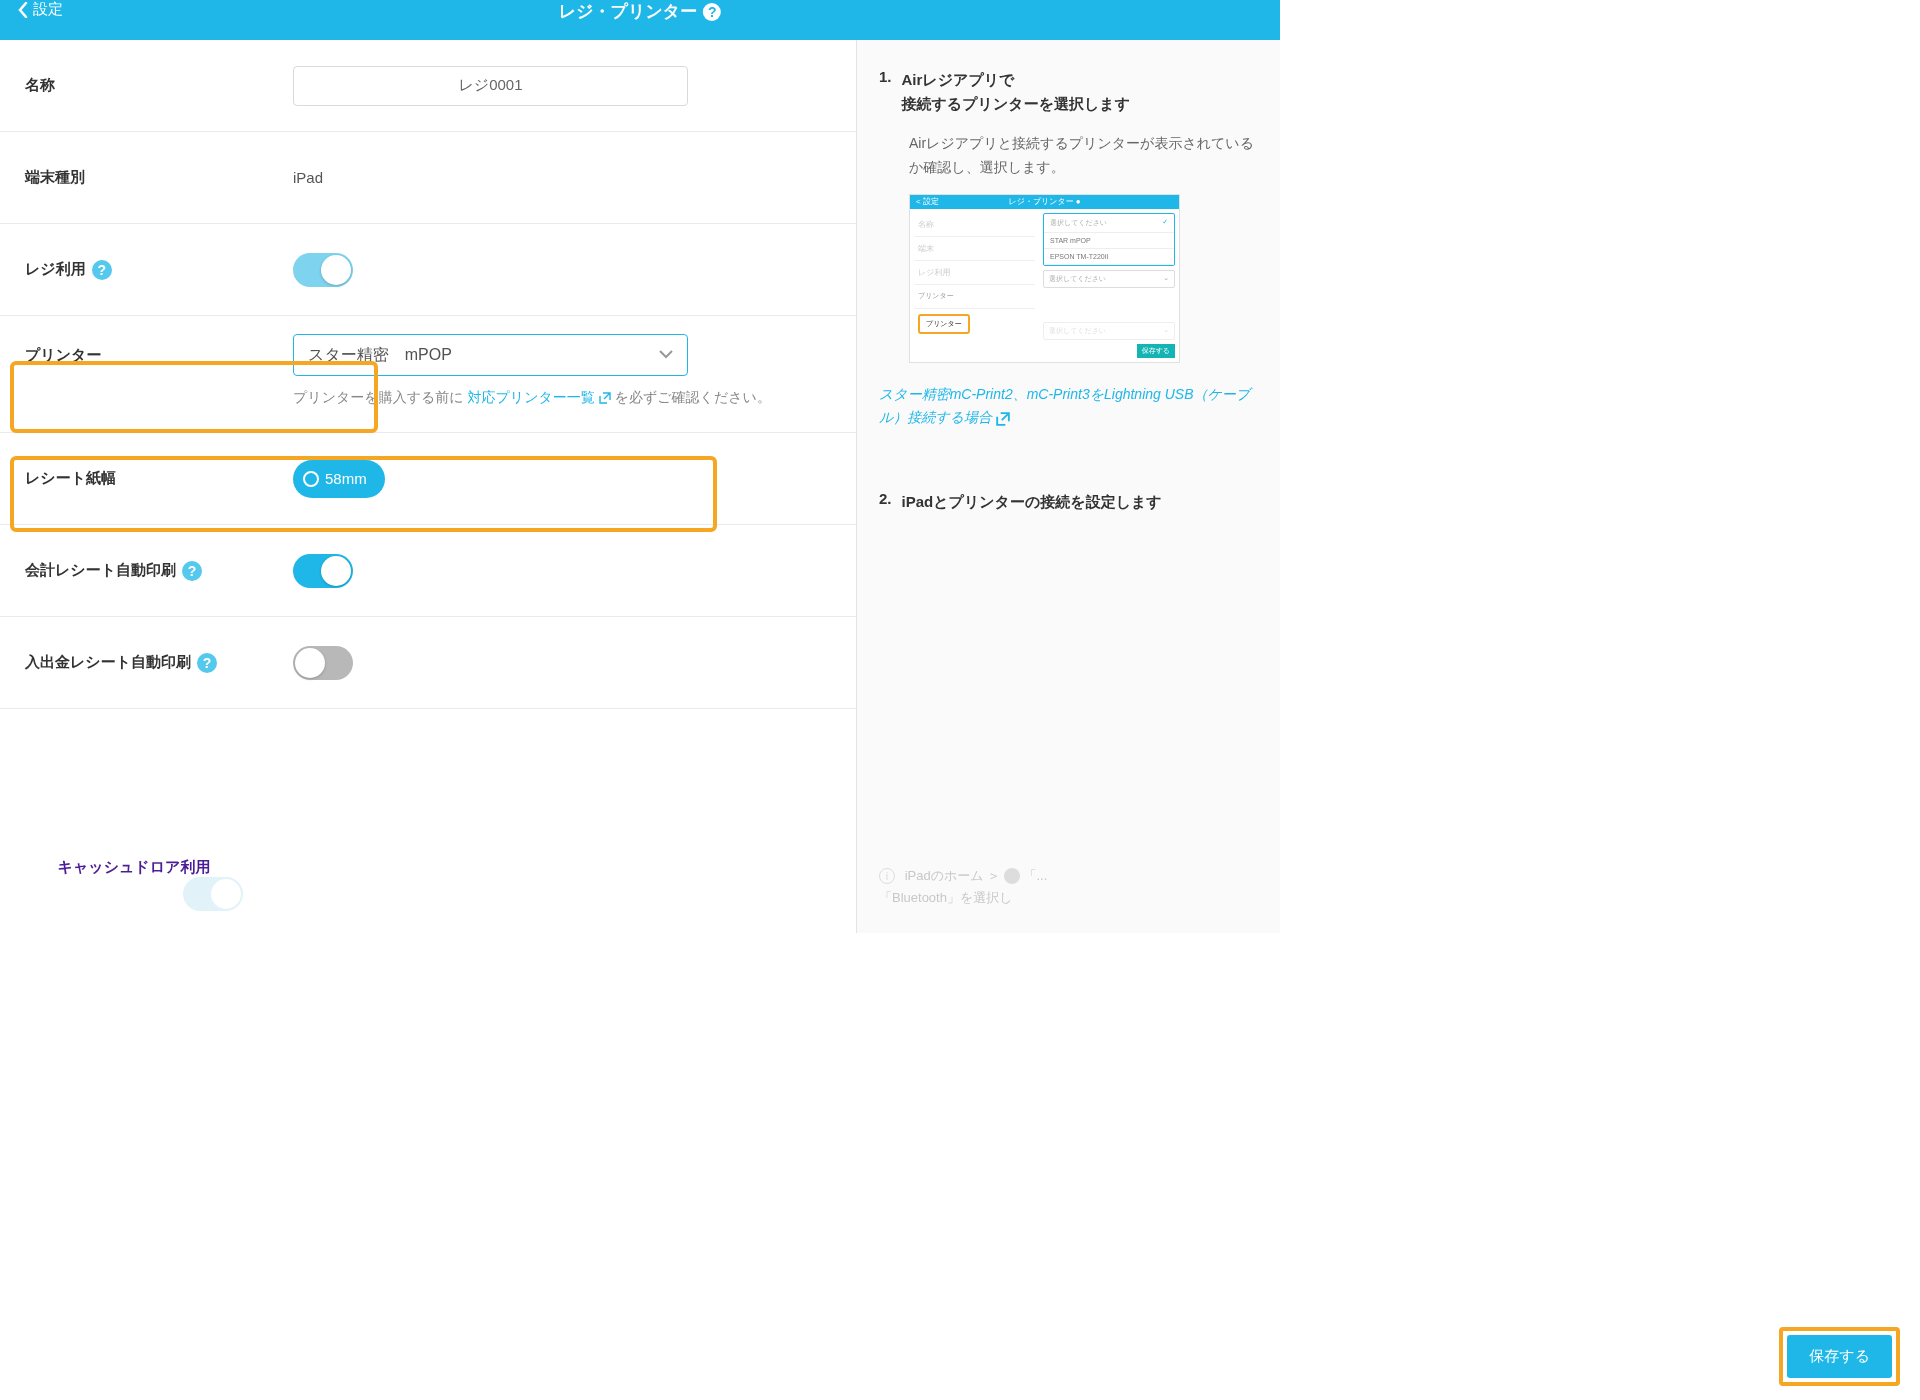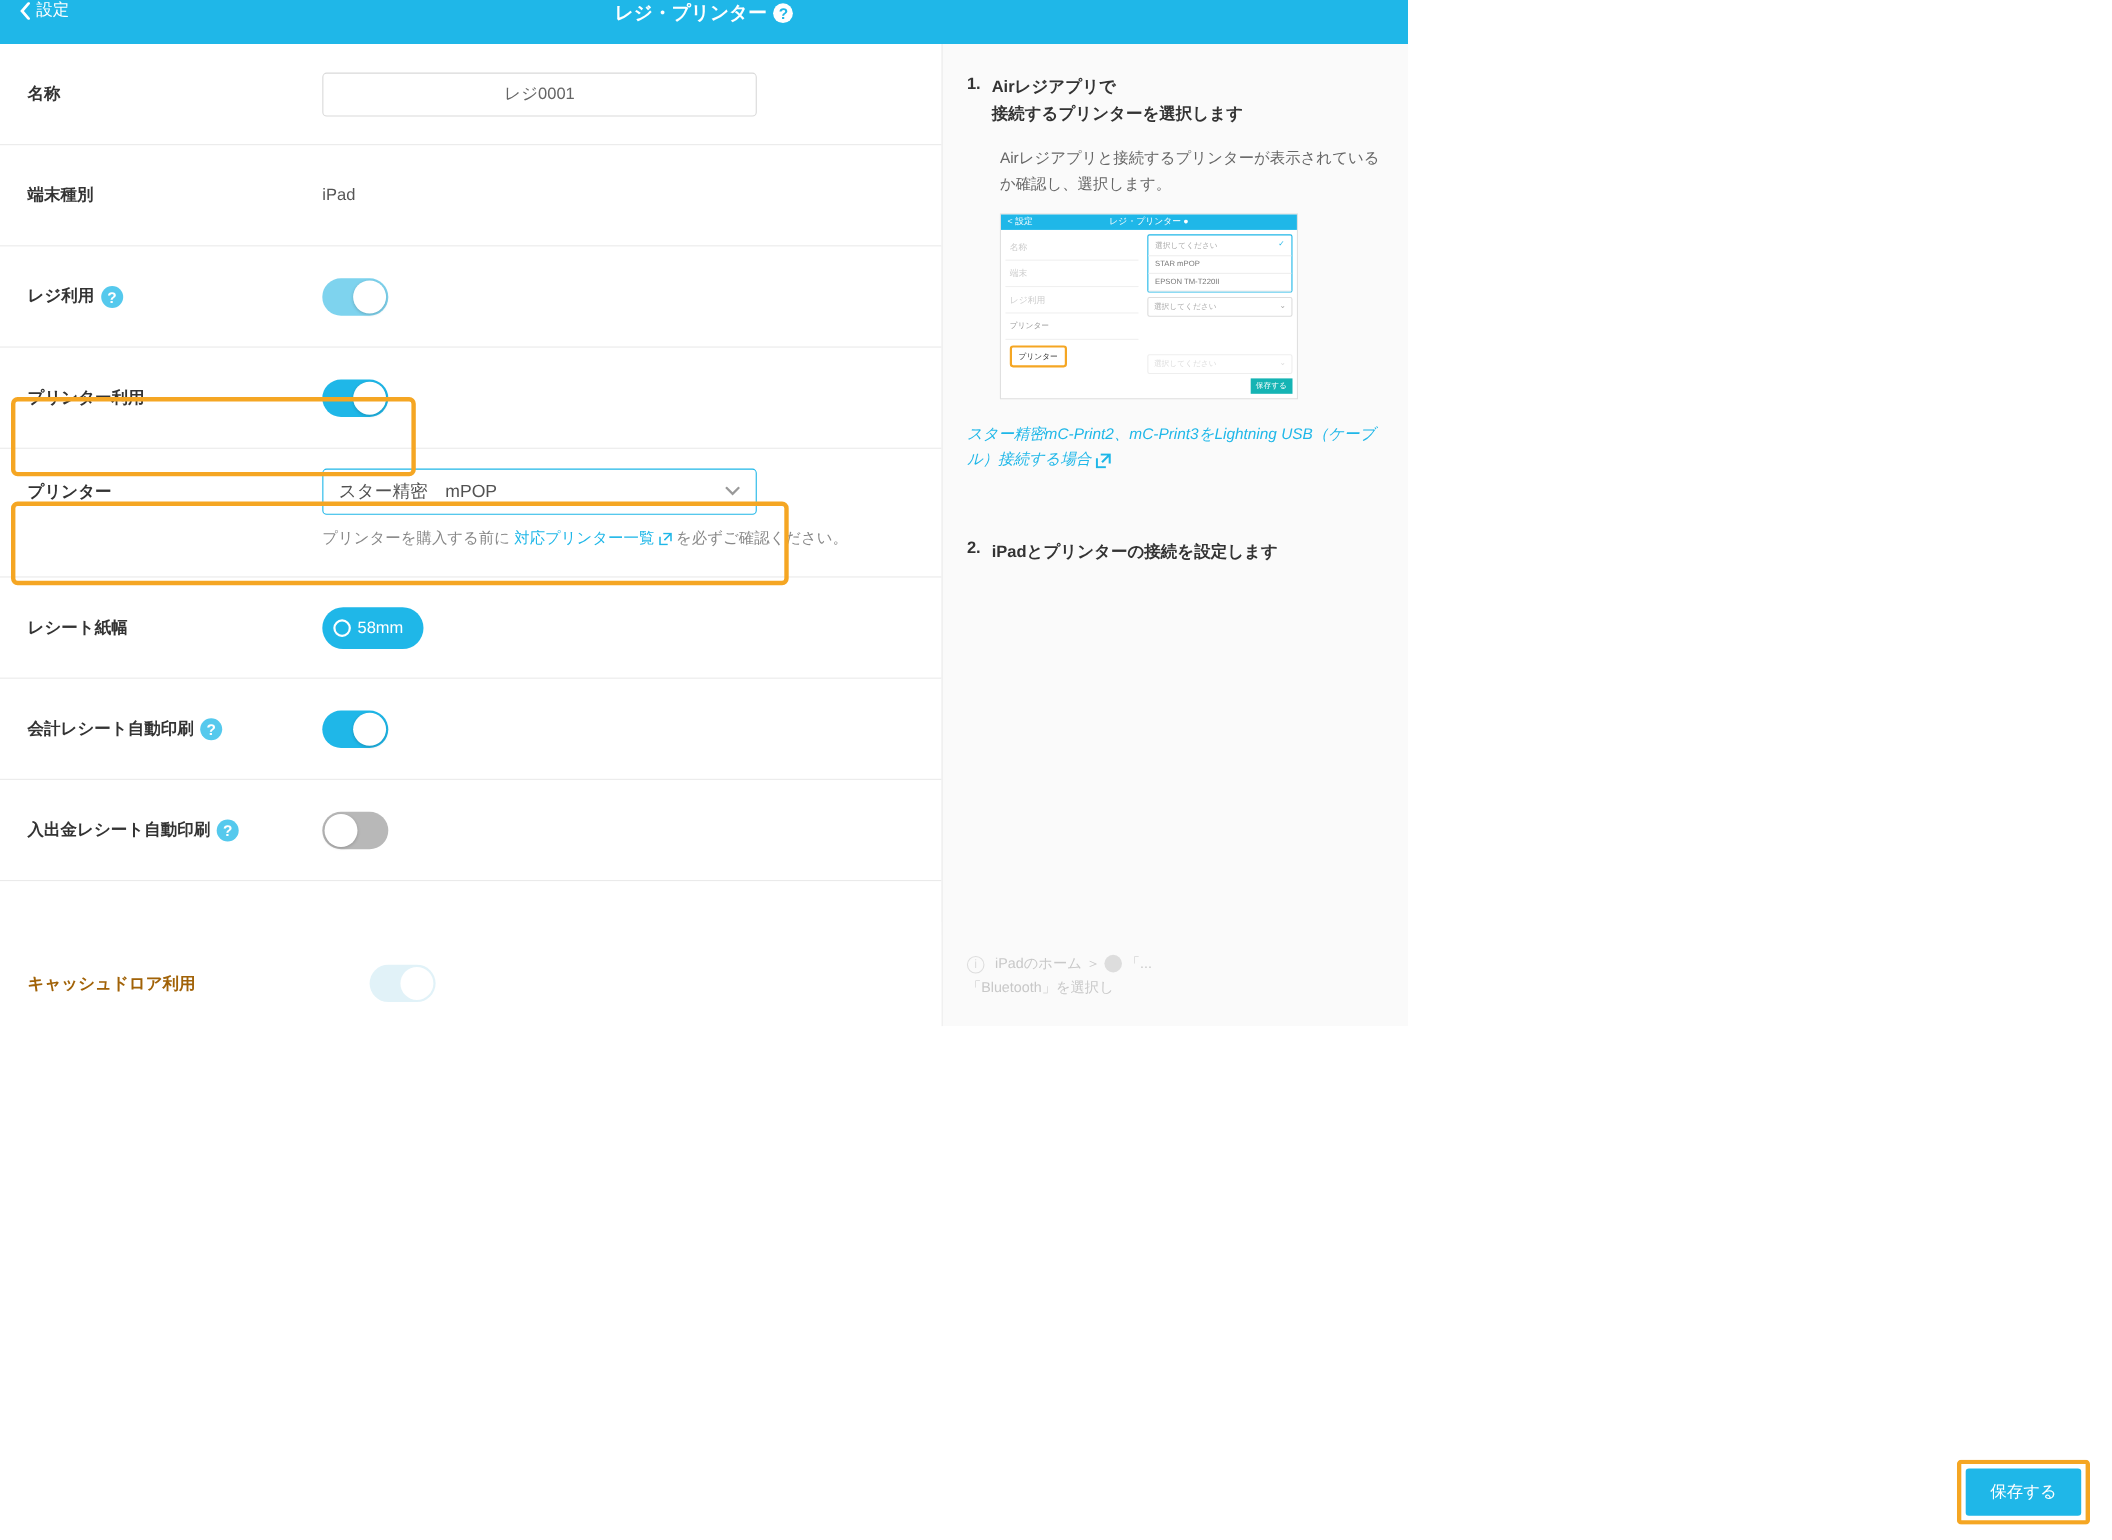--- a/index.html
+++ b/index.html
@@ -233,23 +233,24 @@
   height: 95px;
   background: linear-gradient(to bottom, rgba(255,255,255,0.5) 0%, rgba(255,255,255,0.92) 40%);
   pointer-events: none;
 }
 .faded-row {
   position: absolute;
   bottom: 22px;
   left: 25px;
   display: flex;
   align-items: center;
-  color: #a16207;
+  color: #4c1d95;
   font-size: 15px;
   font-weight: bold;
+  flex-direction: column;
 }
 .faded-toggle {
   margin-left: 158px;
   width: 60px; height: 34px;
   border-radius: 17px;
   background: #c9e8f3;
   position: relative;
   opacity: 0.55;
 }
 .faded-toggle::after {
@@ -326,28 +327,20 @@
         <span>レジ利用</span>
         <span class="help-q">?</span>
       </div>
       <div class="field-value">
         <div class="toggle on faded">
             <div class="knob"></div>
           </div>
       </div>
     </div>
 
-    <div class="row" style="position:relative;">
-      <div class="field-label">プリンター利用</div>
-      <div class="field-value">
-        <div class="toggle on">
-            <div class="knob"></div>
-          </div>
-      </div>
-    </div>
 
     <div class="printer-row" style="position:relative;">
       <div class="printer-top">
         <div class="field-label">プリンター</div>
         <div class="field-value">
           <div class="select-box">
             <span>スター精密　mPOP</span>
             <svg viewBox="0 0 14 10">
                 <path d="M1 1l6 6 6-6" stroke="#999" stroke-width="2" fill="none"></path>
               </svg>

